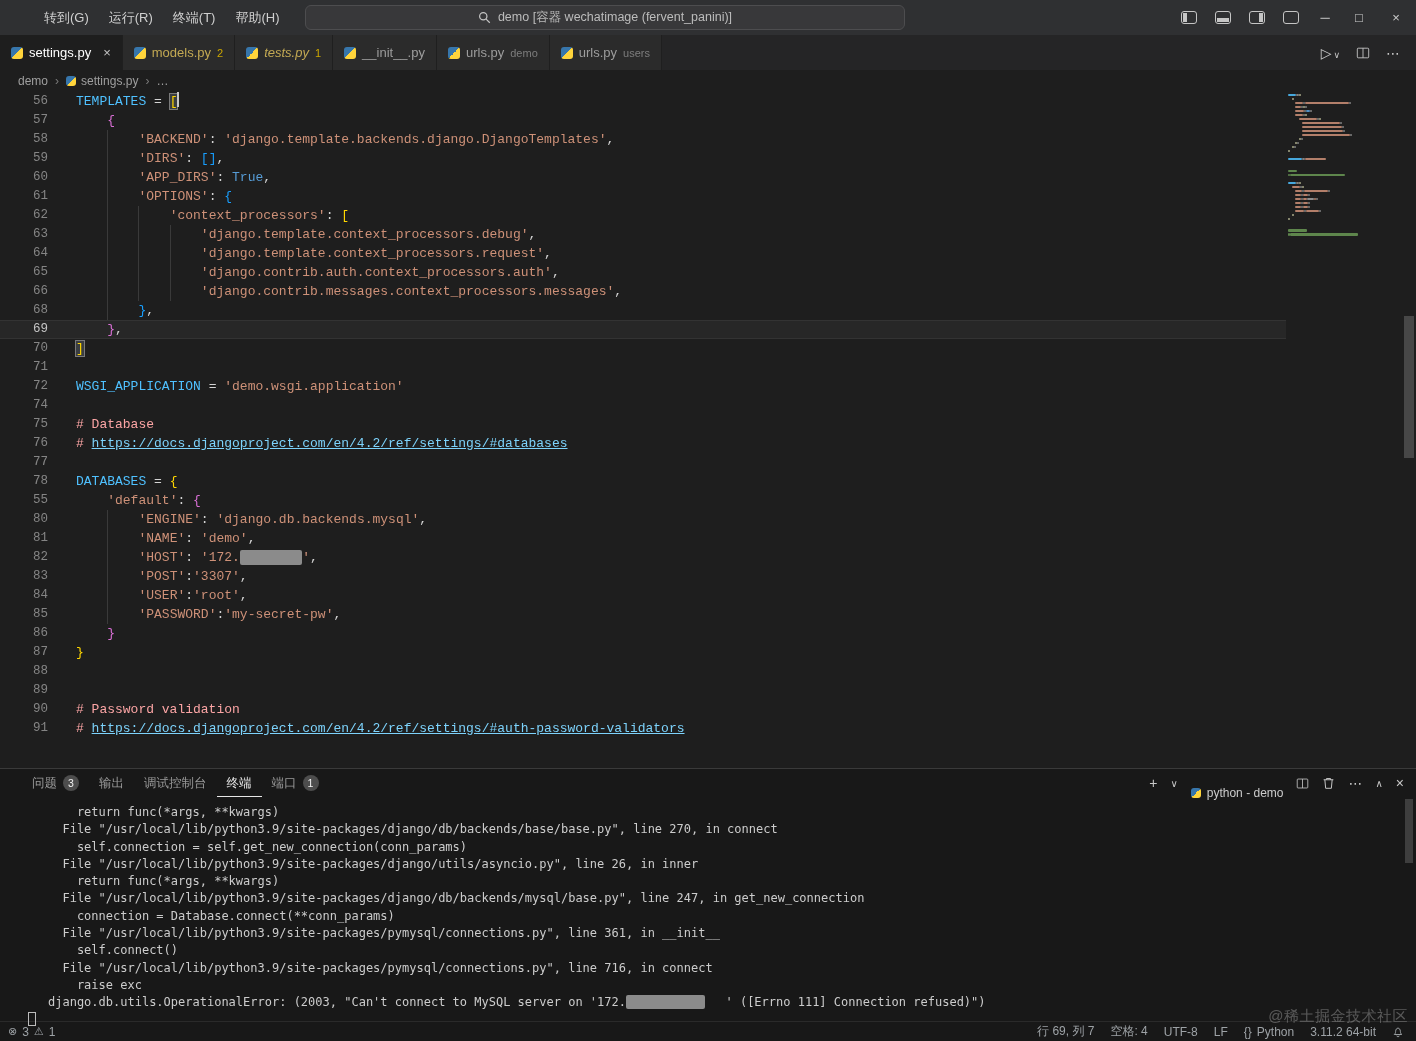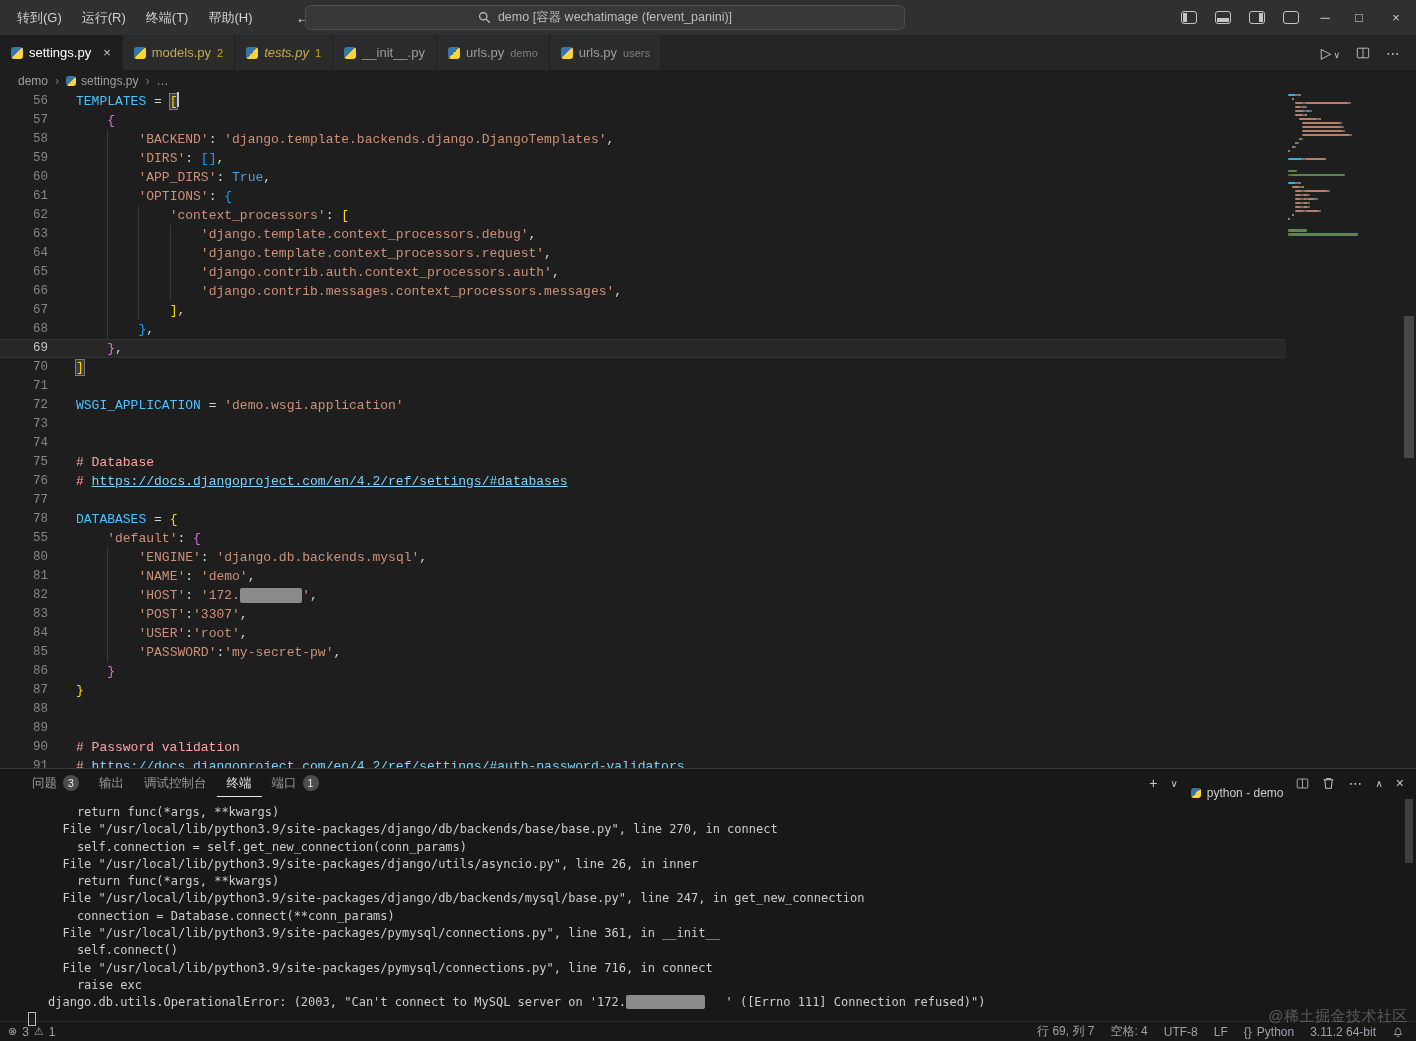--- a/index.html
+++ b/index.html
@@ -2,21 +2,21 @@
 <html><head>
 <meta charset="utf-8">
 <style>
   * { margin:0; padding:0; box-sizing:border-box; }
   html,body { width:1416px; height:1041px; background:#1e1e1e; overflow:hidden;
     font-family:"Liberation Sans","DejaVu Sans",sans-serif; }
   .window { position:relative; width:1416px; height:1041px; background:#1e1e1e; color:#cccccc; overflow:hidden; }
 
   
   .titlebar { position:relative; height:35px; background:#2f3032; display:flex; align-items:center; }
-  .menus { display:flex; gap:2px; padding-left:8px; font-size:13px; color:#d0d0d0; }
+  .menus { display:flex; gap:2px; padding-left:8px; font-size:13px; color:#d0d0d0;margin-left:27px; }
   .menu-item { padding:4px 9px; border-radius:5px; cursor:default; }
   .nav { margin-left:34px; display:flex; gap:20px; font-size:15px; color:#cfcfcf; }
   .navbtn { cursor:default; }
   .command-center { position:absolute; left:305px; top:5px; width:600px; height:25px;
     background:#38383a; border:1px solid #4d4d4f; border-radius:6px;
     display:flex; align-items:center; justify-content:center; gap:7px;
     font-size:12.5px; color:#bcbcbc; }
   .win-controls { margin-left:auto; display:flex; align-items:center; height:100%; }
   .wc { width:34px; height:100%; display:flex; align-items:center; justify-content:center;
     font-size:13px; color:#cdcdcd; }
@@ -264,46 +264,38 @@
         </div>
         <div class="cl">
           <span class="ln">65</span>
           <span class="lc"><i class="guide" style="left: 59.2px;"></i><i class="guide" style="left: 90.4px;"></i><i class="guide" style="left: 121.6px;"></i><span class="tk-w">                </span><span class="tk-s">'django.contrib.auth.context_processors.auth'</span><span class="tk-o">,</span></span>
         </div>
         <div class="cl">
           <span class="ln">66</span>
           <span class="lc"><i class="guide" style="left: 59.2px;"></i><i class="guide" style="left: 90.4px;"></i><i class="guide" style="left: 121.6px;"></i><span class="tk-w">                </span><span class="tk-s">'django.contrib.messages.context_processors.messages'</span><span class="tk-o">,</span></span>
         </div>
         <div class="cl">
-          <span class="ln">67</span>
-          <span class="lc"><i class="guide" style="left: 59.2px;"></i><i class="guide" style="left: 90.4px;"></i><span class="tk-w">            </span><span class="tk-b1">]</span><span class="tk-o">,</span></span>
-        </div>
-        <div class="cl">
           <span class="ln">68</span>
           <span class="lc"><i class="guide" style="left: 59.2px;"></i><span class="tk-w">        </span><span class="tk-b3">}</span><span class="tk-o">,</span></span>
         </div>
         <div class="cl hl">
           <span class="ln">69</span>
           <span class="lc"><span class="tk-w">    </span><span class="tk-b2">}</span><span class="tk-o">,</span></span>
         </div>
         <div class="cl">
           <span class="ln">70</span>
           <span class="lc"><span class="tk-b1m">]</span></span>
         </div>
         <div class="cl">
           <span class="ln">71</span>
           <span class="lc"></span>
         </div>
         <div class="cl">
           <span class="ln">72</span>
           <span class="lc"><span class="tk-v">WSGI_APPLICATION</span><span class="tk-o"> = </span><span class="tk-s">'demo.wsgi.application'</span></span>
-        </div>
-        <div class="cl">
-          <span class="ln">73</span>
-          <span class="lc"></span>
         </div>
         <div class="cl">
           <span class="ln">74</span>
           <span class="lc"></span>
         </div>
         <div class="cl">
           <span class="ln">75</span>
           <span class="lc"><span class="tk-c"># Database</span></span>
         </div>
         <div class="cl">

